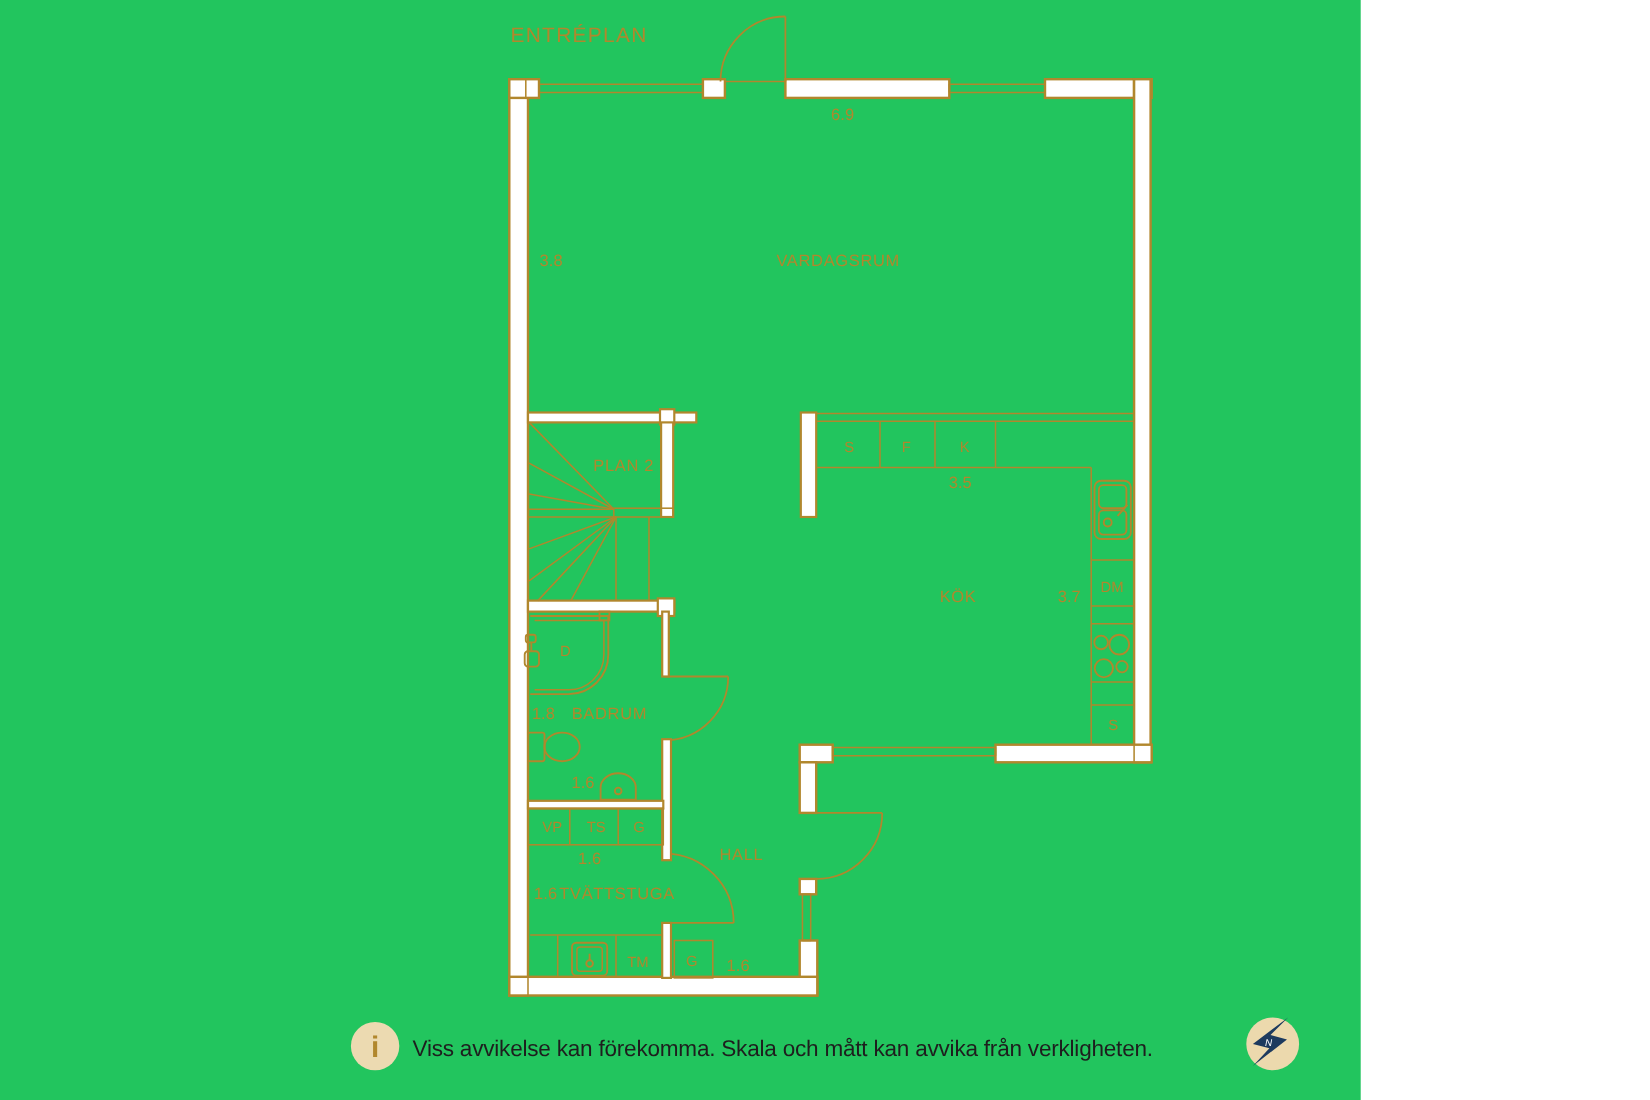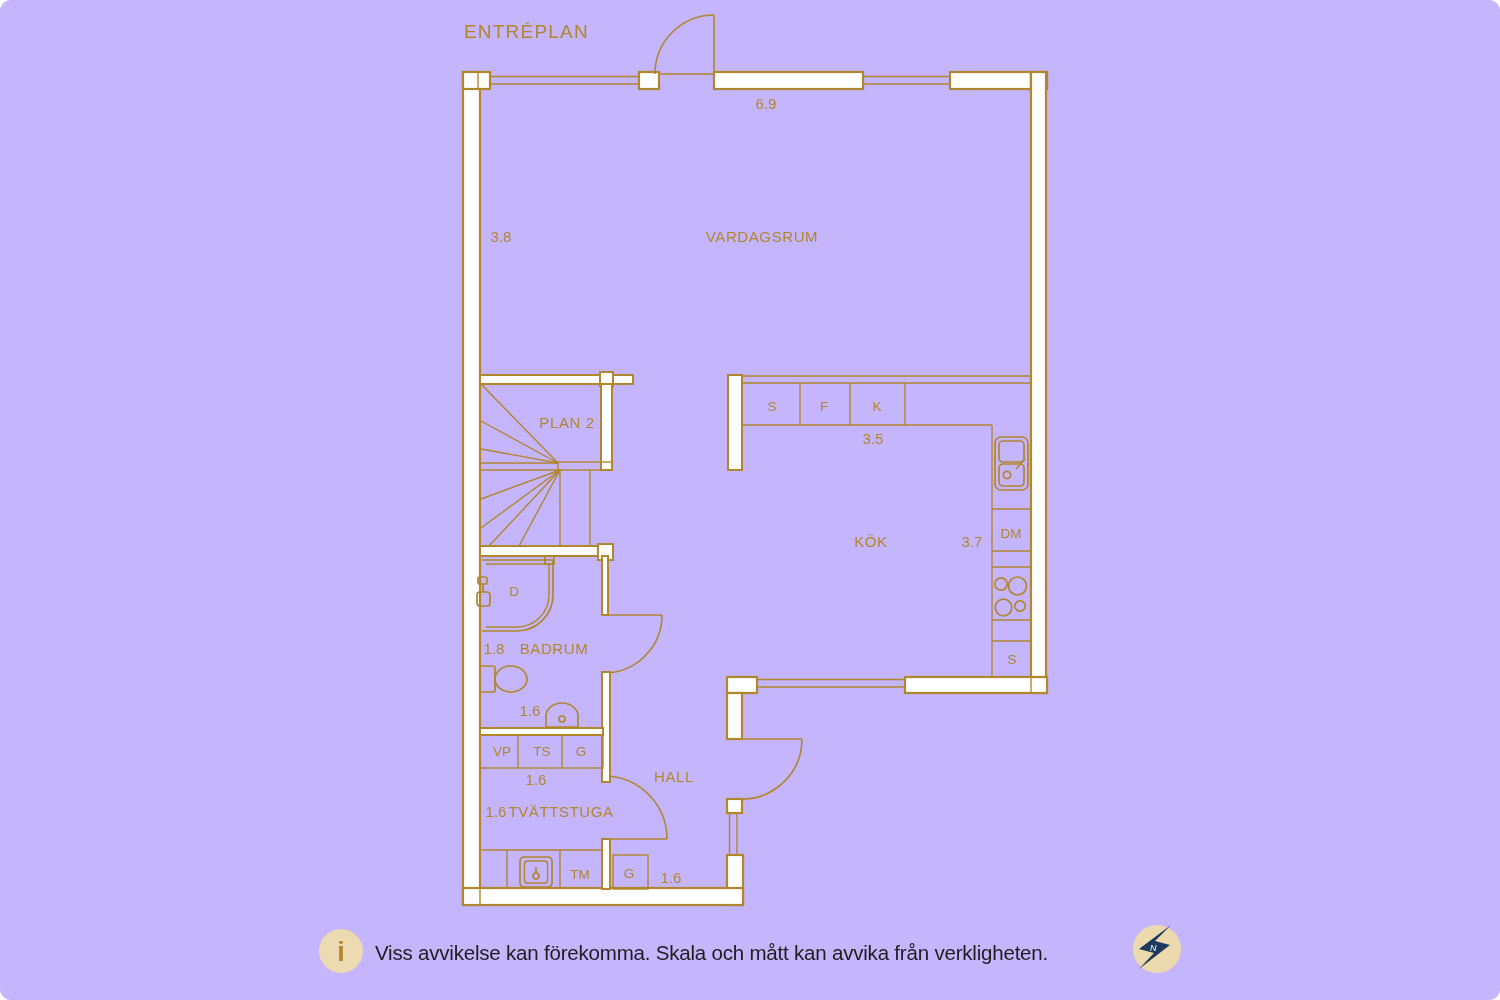--- a/index.html
+++ b/index.html
@@ -1,16 +1,16 @@
 <!DOCTYPE html>
 <html><head>
 <meta charset="utf-8">
 <style>
   html,body{margin:0;padding:0;background:#ffffff;width:1500px;height:1000px;overflow:hidden;}
-  .stage{position:relative;width:1500px;height:1000px;background:#c4b5fd;font-family:"Liberation Sans",sans-serif;border-radius:11px;}
+  .stage{position:relative;width:1237px;height:1000px;background:#22c55e;font-family:"Liberation Sans",sans-serif;}
   svg{position:absolute;left:0;top:0;}
   svg text{font-family:"Liberation Sans",sans-serif;fill:#b1872d;}
   .ttl{font-size:19px;letter-spacing:1.2px;}
   .room{font-size:15px;letter-spacing:.6px;}
   .dim{font-size:15px;}
   .cab{font-size:13.5px;}
   .foot{font-size:20.5px;fill:#1e1e1e;letter-spacing:-0.2px;}
   .ifont{font-size:27px;font-weight:bold;fill:#b1872d;}
   .nfont{font-size:9px;font-style:italic;fill:#ffffff;}
   .w{fill:#ffffff;stroke:#b1872d;stroke-width:2.2;}

